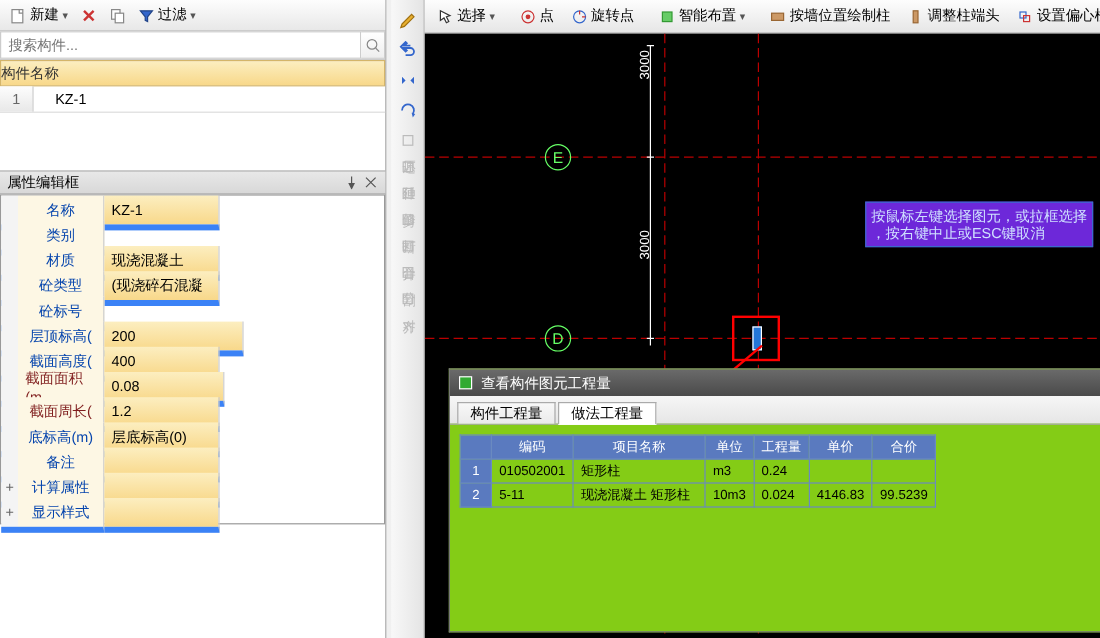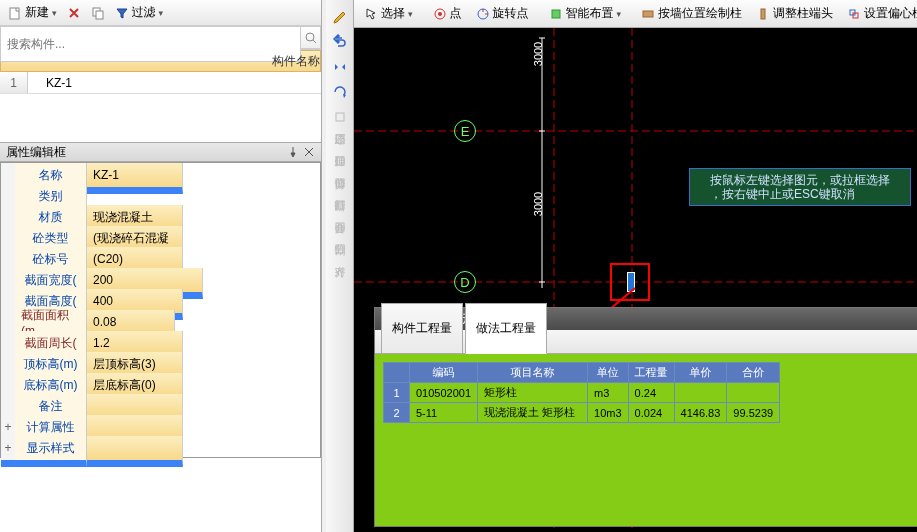--- a/index.html
+++ b/index.html
@@ -2,60 +2,60 @@
 <html><head>
 <meta charset="utf-8">
 <style>
 *{box-sizing:border-box;margin:0;padding:0;font-family:"Microsoft YaHei",SimSun,sans-serif;font-size:12px}
 body{width:917px;height:532px;background:#f0f0f0;position:relative;overflow:hidden}
 .left-panel{position:absolute;left:0;top:0;width:322px;height:532px;background:#fff;border-right:1px solid #aaa}
 .toolbar{height:26px;background:linear-gradient(#fdfdfd,#e8e8e8);border-bottom:1px solid #ccc;display:flex;align-items:center;padding:0 4px;gap:2px}
 .tb-btn{display:flex;align-items:center;gap:3px;padding:2px 4px;cursor:pointer}
 .ic{width:14px;height:14px;display:inline-block}
 .search-row{display:flex;height:24px;border-bottom:1px solid #ccc}
-.search-row input{flex:1;border:1px solid #ccc;padding:17px 6px;outline:none;background:#fff}
+.search-row input{flex:1;border:1px solid #ccc;padding:4px 6px;outline:none;background:#fff}
 .search-btn{width:20px;border:1px solid #ccc;border-left:none;background:linear-gradient(#fff,#eee);display:flex;align-items:center;justify-content:center;cursor:pointer}
-.comp-header{height:22px;background:linear-gradient(#fceec0,#f8d88a);border:1px solid #d4b56a;display:flex;align-items:center;justify-content:flex-end;color:#333}
+.comp-header{height:22px;background:linear-gradient(#fceec0,#f8d88a);border:1px solid #d4b56a;display:flex;align-items:center;justify-content:flex-start;color:#333}
 .comp-row{display:flex;height:22px;border-bottom:1px solid #ddd}
 .comp-row .rn{width:28px;background:linear-gradient(#fdfdfd,#e8e8e8);border-right:1px solid #ccc;display:flex;align-items:center;justify-content:center;color:#666}
 .comp-row .rv{flex:1;padding:0 18px;display:flex;align-items:center}
 .comp-blank{height:48px}
 .prop-title{height:20px;background:linear-gradient(#e8e8e8,#d8d8d8);border-top:1px solid #aaa;border-bottom:1px solid #aaa;display:flex;align-items:center;padding:0 6px;position:relative}
 .prop-title .pin{position:absolute;right:22px;top:3px}
 .prop-title .close{position:absolute;right:6px;top:3px}
 .prop-grid{border:1px solid #999}
 .ph{display:flex;height:22px;background:linear-gradient(#fdfdfd,#ececec)}
 .ph div{border-right:1px solid #999;border-bottom:1px solid #999;display:flex;align-items:center;padding:0 6px}
 .pc1{width:86px}
 .pc2{width:96px;background:linear-gradient(#fceec0,#f8d88a)!important}
 .pr{display:flex;height:21px}
-.pr div{border-right:1px solid #ccc;border-bottom:7px solid #3b82f6;display:flex;align-items:center;padding:12px 6px;background:#fff}
+.pr div{border-right:1px solid #ccc;border-bottom:5px solid #3b82f6;display:flex;align-items:center;padding:12px 6px;background:#fff}
 .pr .pc1{color:#0645ad;justify-content:center;background:#fdf7e4}
 .pr.gray .pc1{color:#7f1d1d}
 .pr .exp{width:14px;background:#f4f4f4;border-right:none;justify-content:center;color:#666;cursor:pointer}
 .pr.noexp .exp{color:transparent}
 .vtoolbar{position:absolute;left:326px;top:0;width:28px;height:532px;background:linear-gradient(90deg,#f8f8f8,#e4e4e4);border-right:1px solid #aaa;display:flex;flex-direction:column;align-items:center;padding-top:6px;gap:3px}
 .vt-item{width:22px;min-height:22px;display:flex;flex-direction:column;align-items:center;justify-content:center;cursor:pointer;color:#555;border-radius:2px}
 .vt-item.dis{color:#bbb}
 .vt-lbl{writing-mode:vertical-rl;font-size:11px;margin-top:1px}
 .main{position:absolute;left:354px;top:0;right:0;height:532px;background:#fff}
 .ribbon{height:28px;background:linear-gradient(#fdfdfd,#e6e6e6);border-bottom:1px solid #aaa;display:flex;padding:0 6px;gap:6px;white-space:nowrap;overflow:hidden}
 .rb-btn{display:flex;align-items:center;gap:3px;padding:2px 4px;cursor:pointer}
 .sep{width:1px;height:18px;background:#bbb}
 .dd{font-size:9px;color:#555}
 .canvas{position:absolute;left:0;top:28px;right:0;bottom:0;background:#000}
 .dim{position:absolute;color:#fff;font-size:11px}
 .circ{position:absolute;width:22px;height:22px;border:1px solid #6f6;border-radius:50%;display:flex;align-items:center;justify-content:center;color:#6f6;font-size:13px}
-.tooltip{position:absolute;right:6px;top:140px;background:#14532d;color:#cfe0ff;border:1px solid #3a6acc;padding:4px 20px;font-size:11px;line-height:14px}
+.tooltip{position:absolute;right:6px;top:140px;background:#6d28d9;color:#cfe0ff;border:1px solid #3a6acc;padding:4px 4px;font-size:11px;line-height:14px}
 .redbox{position:absolute;border:2px solid red}
 .colbox{position:absolute;background:#2376d8;border:1px solid #fff}
 .qty-panel{position:absolute;left:374px;top:307px;right:0;height:220px;background:#84cc16;border:1px solid #777;border-right:none}
 .qty-title{height:22px;background:linear-gradient(#6a6a6a,#4a4a4a);color:#fff;display:flex;align-items:center;padding:0 6px;gap:6px}
 .qty-tabs{height:24px;display:flex;align-items:flex-end;padding:0 6px;background:linear-gradient(#f6f6f6,#e6e6e6);border-bottom:1px solid #aaa}
-.qtab{padding:16px 10px;border:1px solid #aaa;border-bottom:none;margin-right:2px;background:linear-gradient(#f8f8f8,#eaeaea);cursor:pointer}
+.qtab{padding:0 10px;border:1px solid #aaa;border-bottom:none;margin-right:2px;background:linear-gradient(#f8f8f8,#eaeaea);cursor:pointer}
 .qtab.active{background:#fff;border-bottom:1px solid #fff;position:relative;top:1px}
 .qtable{margin:8px;border-collapse:collapse}
 .qtable th,.qtable td{border:1px solid #6a8ac0;padding:2px 6px;height:18px;font-size:11px}
 .qtable th{background:#5a7abf;color:#fff;font-weight:normal}
 .qtable .rn{background:#5a7abf;color:#fff;text-align:center;width:26px}
 svg.arrow{position:absolute;pointer-events:none}
 </style>
 </head>
 <body>
 
@@ -137,46 +137,40 @@
           <div class="pc2" style="width:96px;background:#fff">现浇混凝土</div>
         </div>
         <div class="pr noexp">
           <div class="exp">+</div>
           <div class="pc1" style="width:72px">砼类型</div>
           <div class="pc2" style="width:96px;background:#fff">(现浇碎石混凝</div>
         </div>
         <div class="pr noexp">
           <div class="exp">+</div>
           <div class="pc1" style="width:72px">砼标号</div>
-          <div class="pc2" style="width:96px;background:#fff">(C20)</div>
-        </div>
-        <div class="pr noexp">
-          <div class="exp">+</div>
-          <div class="pc1" style="width:72px">截面宽度(</div>
+        </div>
+        <div class="pr noexp">
+          <div class="exp">+</div>
+          <div class="pc1" style="width:72px">层顶标高(</div>
           <div class="pc2" style="width:116px;background:#fff">200</div>
         </div>
         <div class="pr noexp">
           <div class="exp">+</div>
           <div class="pc1" style="width:72px">截面高度(</div>
           <div class="pc2" style="width:96px;background:#fff">400</div>
         </div>
         <div class="pr gray noexp">
           <div class="exp">+</div>
           <div class="pc1" style="width:72px">截面面积(m</div>
-          <div class="pc2" style="width:88px;background:#fff">0.08</div>
+          <div class="pc2" style="width:100px;background:#fff">0.08</div>
         </div>
         <div class="pr gray noexp">
           <div class="exp">+</div>
           <div class="pc1" style="width:72px">截面周长(</div>
           <div class="pc2" style="width:96px;background:#fff">1.2</div>
-        </div>
-        <div class="pr noexp">
-          <div class="exp">+</div>
-          <div class="pc1" style="width:72px">顶标高(m)</div>
-          <div class="pc2" style="width:96px;background:#fff">层顶标高(3)</div>
         </div>
         <div class="pr noexp">
           <div class="exp">+</div>
           <div class="pc1" style="width:72px">底标高(m)</div>
           <div class="pc2" style="width:96px;background:#fff">层底标高(0)</div>
         </div>
         <div class="pr noexp">
           <div class="exp">+</div>
           <div class="pc1" style="width:72px">备注</div>
           <div class="pc2" style="width:96px;background:#fff"></div>

